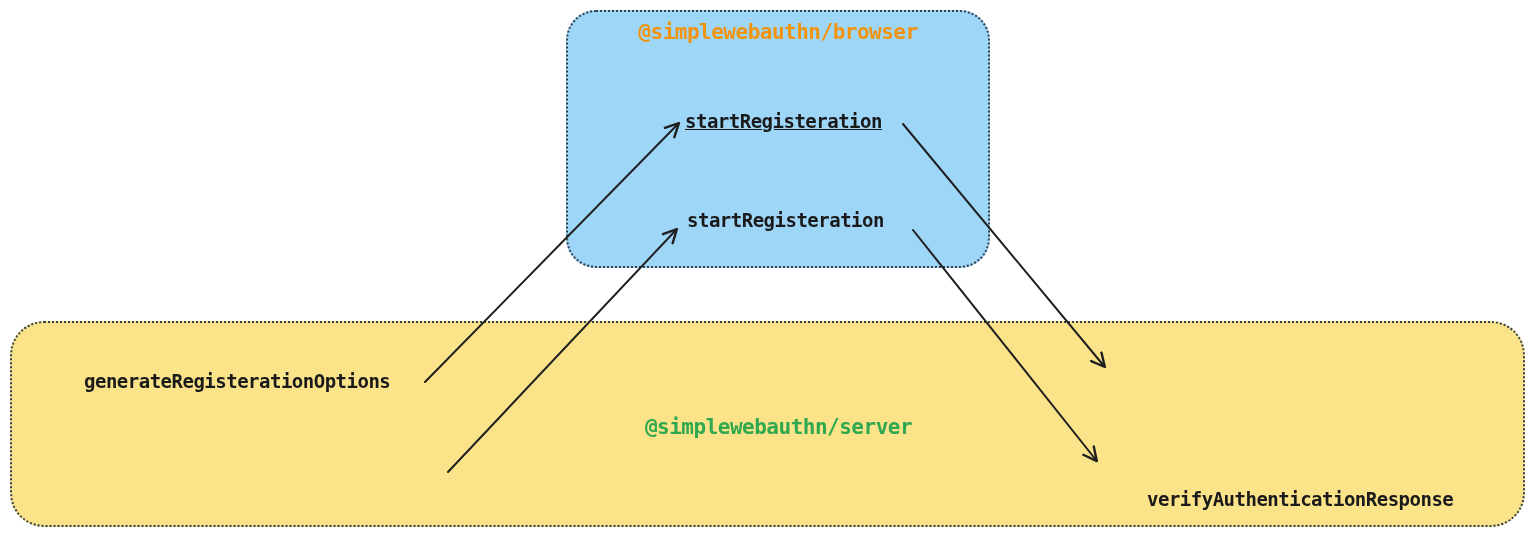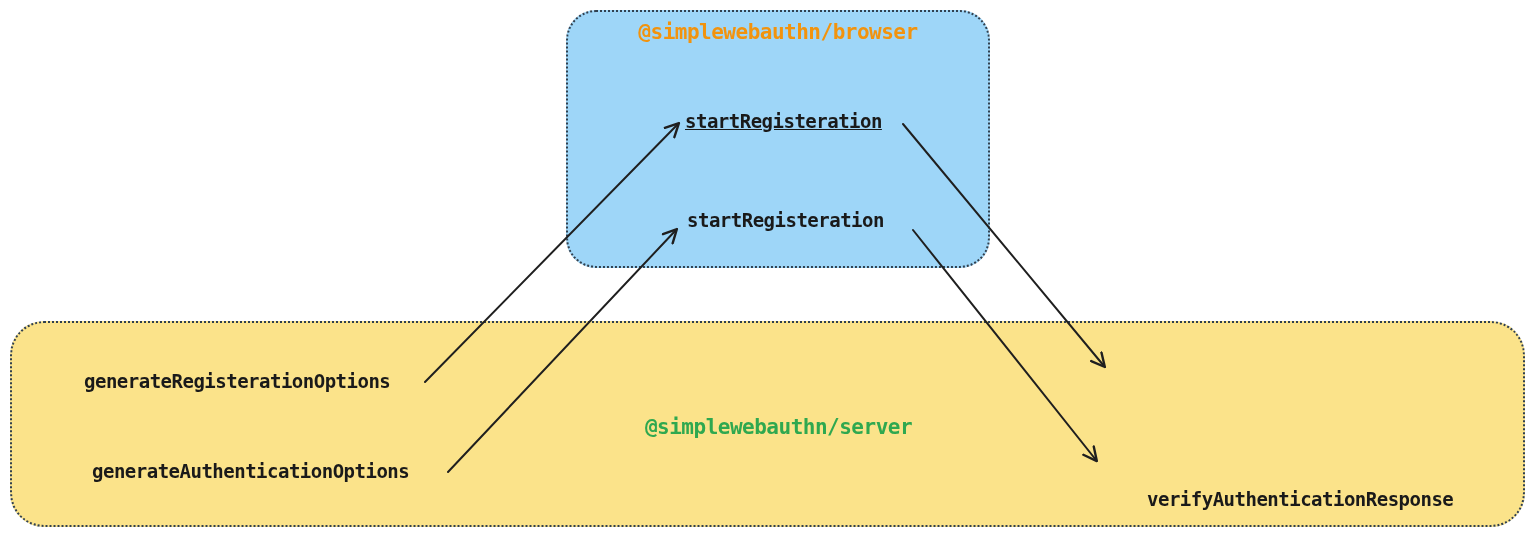--- a/index.html
+++ b/index.html
@@ -97,18 +97,17 @@
   <div class="box-title browser-title" style="color: rgb(242, 147, 13);">@simplewebauthn/browser</div>
 
   <div class="fn-label" style="left:685px; top:110px;text-decoration:underline;">startRegisteration</div>
 
   <div class="fn-label" style="left:687px; top:209px;">startRegisteration</div>
 
   <div class="box-title server-title" style="color: rgb(47, 168, 79);">@simplewebauthn/server</div>
 
   <div class="fn-label" style="left:84px; top:370px;">generateRegisterationOptions</div>
 
-  <div class="fn-label" style="left:92px; top:460px;">generateAuthenticationOptions</div>
 
 
   <div class="fn-label" style="left:1147px; top:456px;margin-top:32px;">verifyAuthenticationResponse</div>
 
 </div>
 
 </body></html>

